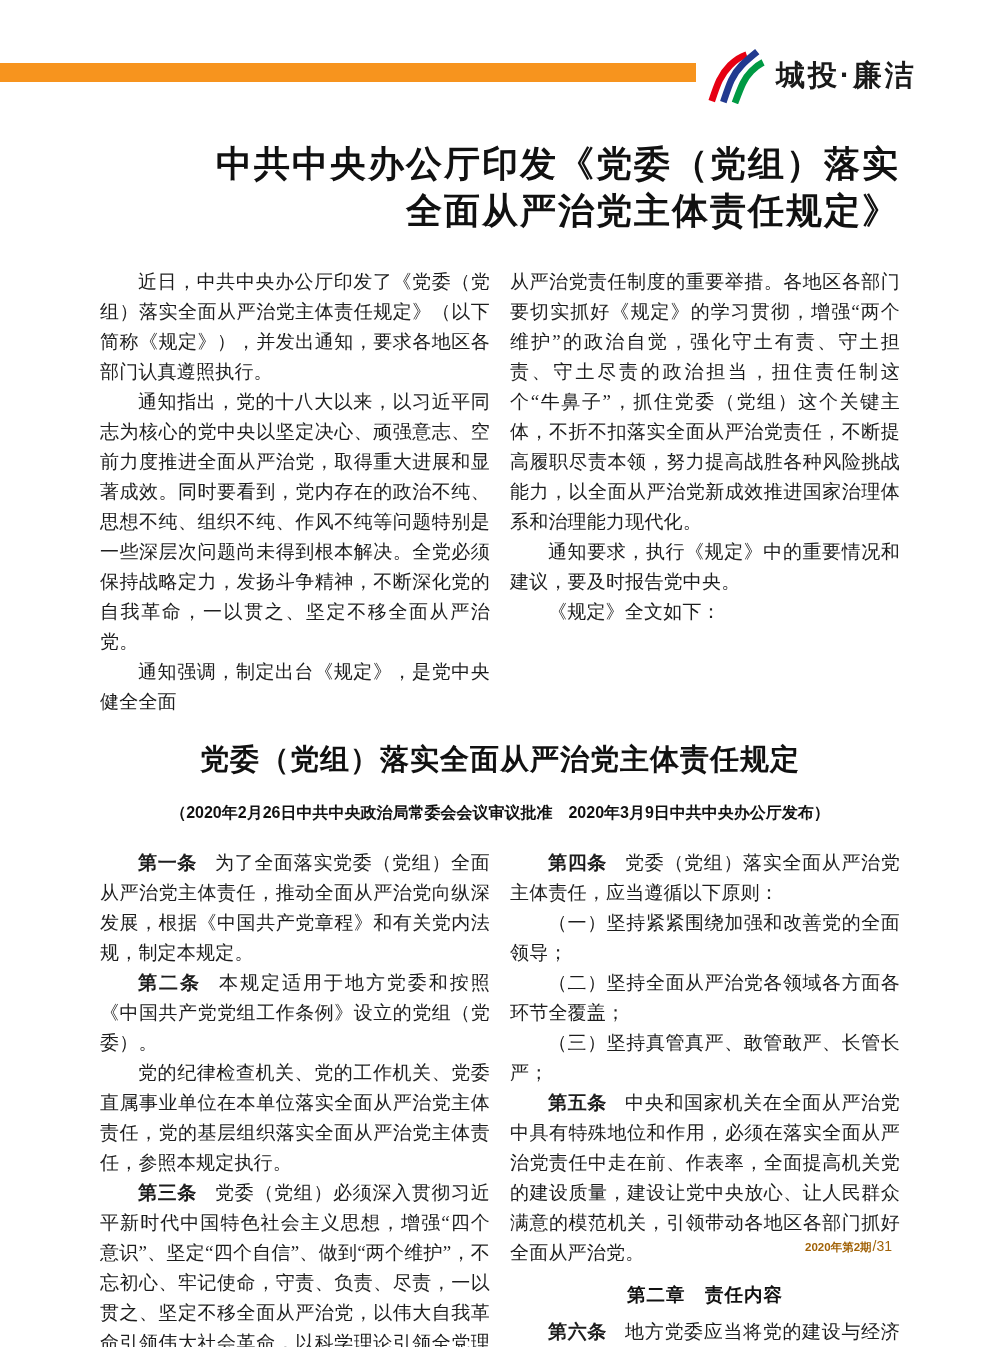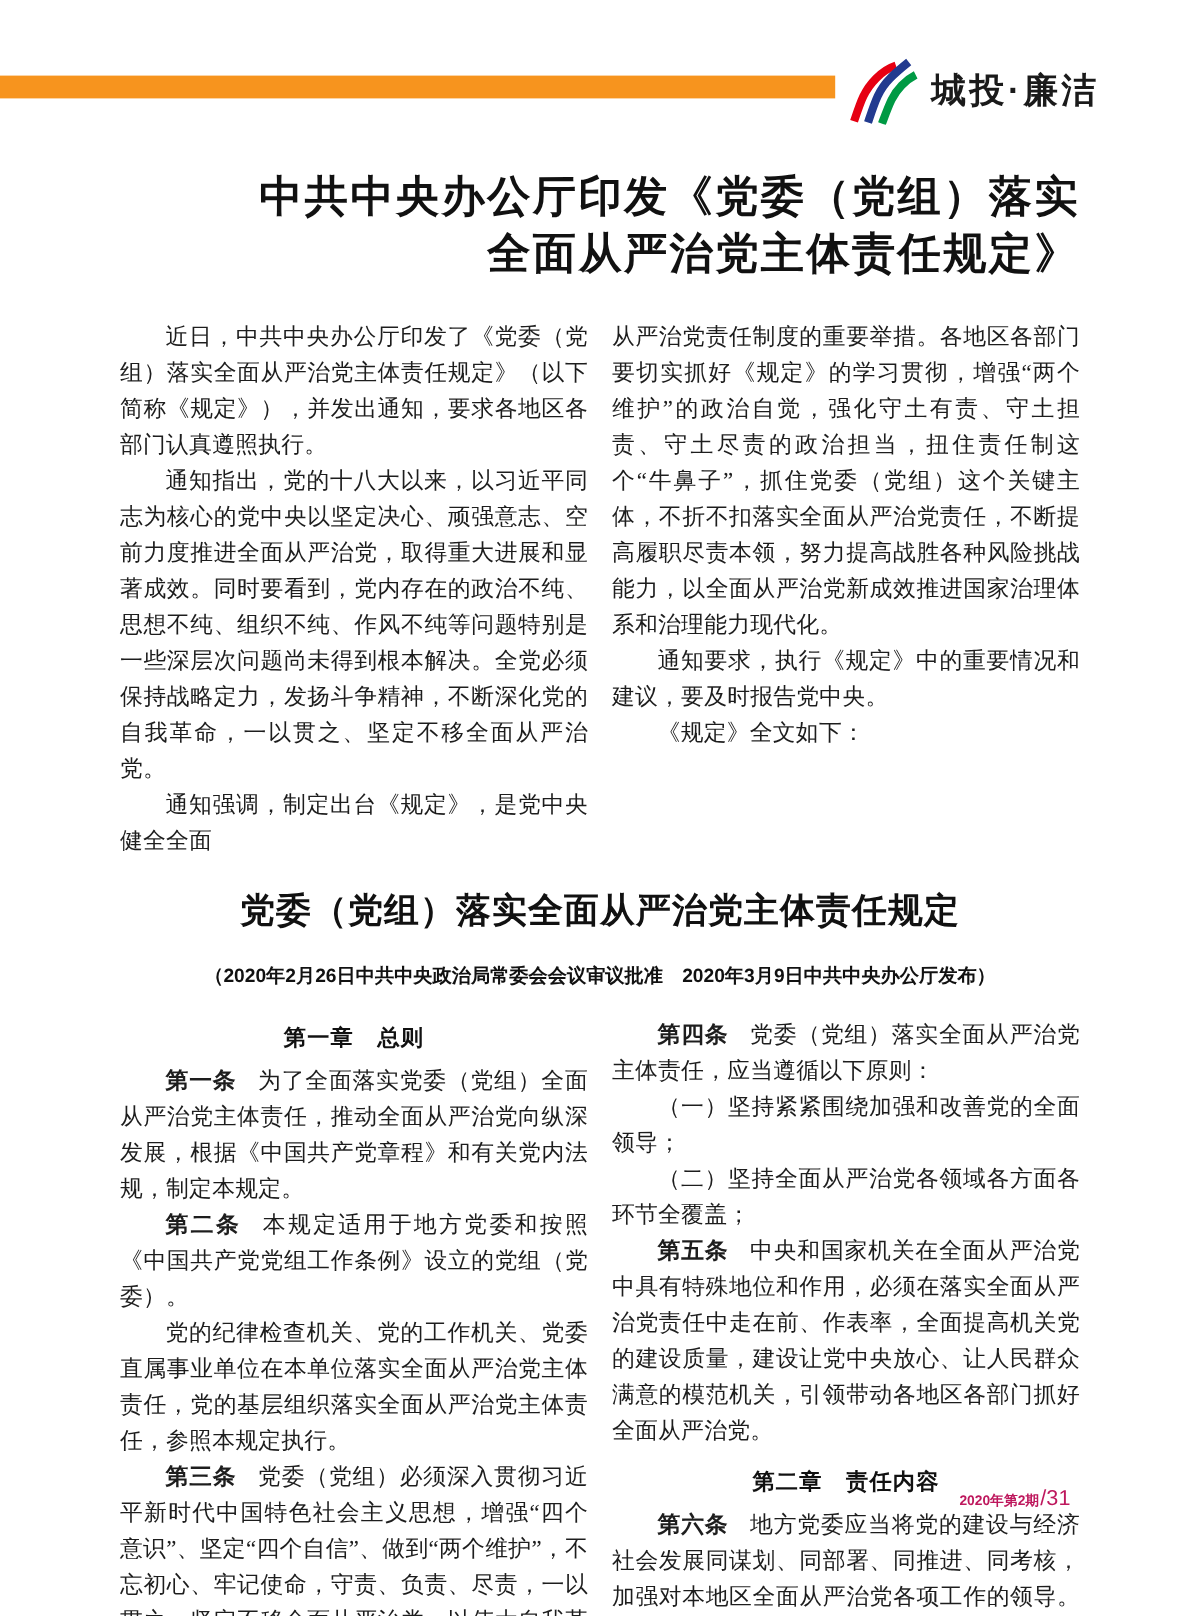--- a/index.html
+++ b/index.html
@@ -96,26 +96,26 @@
     margin:4px 0 10px 0;
     color:#111111;
   }
   .chapter.mid{margin-top:14px;}
   
   .footer{
     position:absolute;
     top:1238px;right:108px;
     display:flex;
     align-items:baseline;
-    color:#be185d;
+    color:#a16207;
     font-family:"Liberation Sans", sans-serif;
     white-space:nowrap;
   }
   .footer .issue{font-size:11.5px;font-weight:bold;}
-  .footer .pageno{font-size:18px;margin-left:1px;}
+  .footer .pageno{font-size:14px;margin-left:1px;}
 </style>
 </head>
 <body>
 
 <div class="page">
 
   <div class="topbar" style="background:#F7941E;"></div>
   <svg class="logo" viewBox="0 0 64 64" aria-hidden="true">
     <path d="M9,61 C15,43 18,34 28,24 C33,19 39,15 45,13" fill="none" stroke="#E60012" stroke-width="7"></path>
     <path d="M21,62 C27,44 30,34 40,24 C45,19 51,14 56,10" fill="none" stroke="#223A8F" stroke-width="7"></path>
@@ -141,38 +141,38 @@
         <p class="body-p">通知要求，执行《规定》中的重要情况和建议，要及时报告党中央。</p>
         <p class="body-p">《规定》全文如下：</p>
       </div>
     </div>
 
     <div class="reg-title">党委（党组）落实全面从严治党主体责任规定</div>
     <div class="reg-sub">（2020年2月26日中共中央政治局常委会会议审议批准　2020年3月9日中共中央办公厅发布）</div>
 
     <div class="cols reg-cols">
       <div class="col">
-        <div class="chapter">第一章　总则</div>
         <p class="body-p">
           <span class="art-label">第一条</span><span>为了全面落实党委（党组）全面从严治党主体责任，推动全面从严治党向纵深发展，根据《中国共产党章程》和有关党内法规，制定本规定。</span>
         </p>
         <p class="body-p">
           <span class="art-label">第二条</span><span>本规定适用于地方党委和按照《中国共产党党组工作条例》设立的党组（党委）。</span>
         </p>
         <p class="body-p">党的纪律检查机关、党的工作机关、党委直属事业单位在本单位落实全面从严治党主体责任，党的基层组织落实全面从严治党主体责任，参照本规定执行。</p>
         <p class="body-p">
           <span class="art-label">第三条</span><span>党委（党组）必须深入贯彻习近平新时代中国特色社会主义思想，增强“四个意识”、坚定“四个自信”、做到“两个维护”，不忘初心、牢记使命，守责、负责、尽责，一以贯之、坚定不移全面从严治党，以伟大自我革命引领伟大社会革命，以科学理论引领全党理想信念，以“两个维护”引领全党团结统一，以正风肃纪反腐凝聚党心军心民心，永葆党的先进性和纯洁性，确保党始终成为中国特色社会主义事业的坚强领导核心。</span>
         </p>
       </div>
       <div class="col">
         <p class="body-p">
           <span class="art-label">第四条</span><span>党委（党组）落实全面从严治党主体责任，应当遵循以下原则：</span>
         </p>
         <p class="body-p">（一）坚持紧紧围绕加强和改善党的全面领导；</p>
         <p class="body-p">（二）坚持全面从严治党各领域各方面各环节全覆盖；</p>
+        <p class="body-p">（三）坚持真管真严、敢管敢严、长管长严；</p>
         <p class="body-p">
           <span class="art-label">第五条</span><span>中央和国家机关在全面从严治党中具有特殊地位和作用，必须在落实全面从严治党责任中走在前、作表率，全面提高机关党的建设质量，建设让党中央放心、让人民群众满意的模范机关，引领带动各地区各部门抓好全面从严治党。</span>
         </p>
         <div class="chapter mid">第二章　责任内容</div>
         <p class="body-p">
           <span class="art-label">第六条</span><span>地方党委应当将党的建设与经济社会发展同谋划、同部署、同推进、同考核，加强对本地区全面从严治党各项工作的领导。主要包括：</span>
         </p>
         <p class="body-p">（一）坚决维护以习近平同志为核心的党中央权威和集中统一领导，坚决贯彻执行党中央决策部署以及上</p>
       </div>
     </div>

